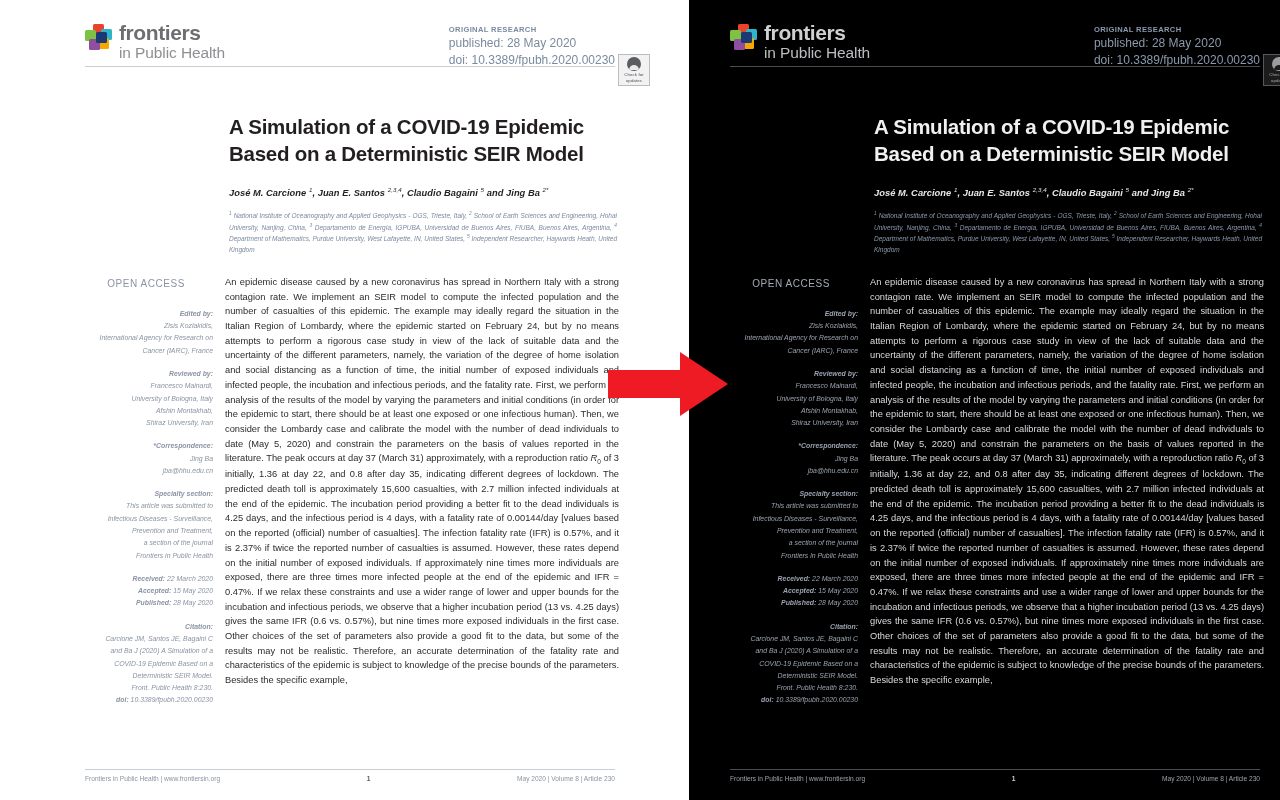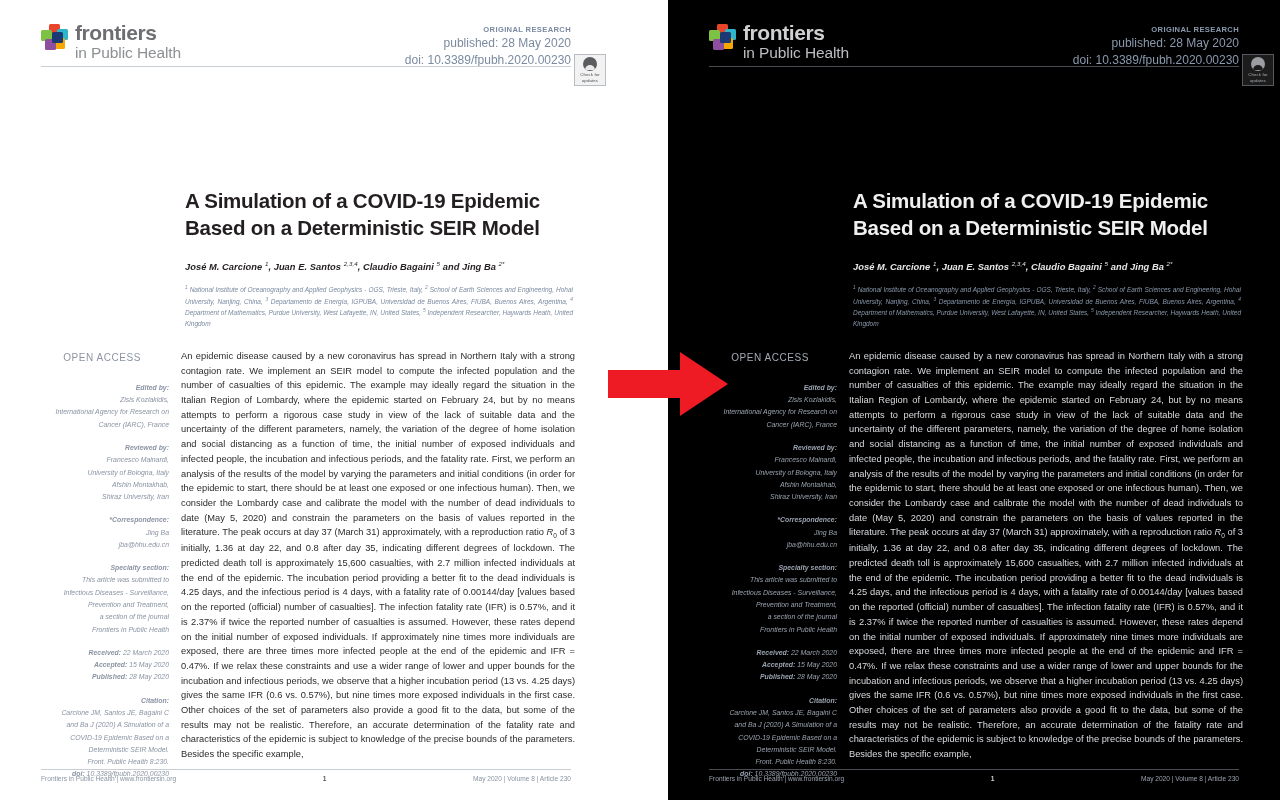--- a/index.html
+++ b/index.html
@@ -10,20 +10,21 @@
     overflow: hidden;
     background: #ffffff;
     font-family: "Liberation Sans", sans-serif;
   }
 
   #root {
     position: relative;
     width: 1280px;
     height: 800px;
     display: flex;
+    padding-left: 44px;
   }
 
   
   .panel {
     position: relative;
     height: 800px;
     overflow: hidden;
   }
   .panel-light { width: 668px; background: #ffffff; }
   .panel-dark  { width: 612px; background: #000000; }
@@ -97,21 +98,20 @@
     letter-spacing: -0.1px;
     display: block;
     margin-top: 1px;
   }
   .panel-dark .logo-sub { color: #bdbec1; }
 
   .pub-meta {
     position: absolute;
     right: 6px;
     top: 6px;
-    text-align: right;
     color: var(--accent);
     line-height: 1.45;
   }
   .pub-type {
     font-size: 7.6px;
     font-weight: bold;
     letter-spacing: 0.35px;
   }
   .pub-line { font-size: 12px; }
 
@@ -164,21 +164,21 @@
     font-size: 4.4px;
     color: #4c4e52;
     text-align: center;
     line-height: 1.25;
     letter-spacing: 0.1px;
   }
   .panel-dark .cm-label { color: #a9abaf; }
 
   
   .title-area {
-    margin-top: 116px;
+    margin-top: 42px;
     padding-left: 150px;
     padding-right: 4px;
   }
   .paper-title {
     font-size: 20.5px;
     line-height: 1.30;
     font-weight: bold;
     color: var(--ink);
     letter-spacing: -0.25px;
   }

